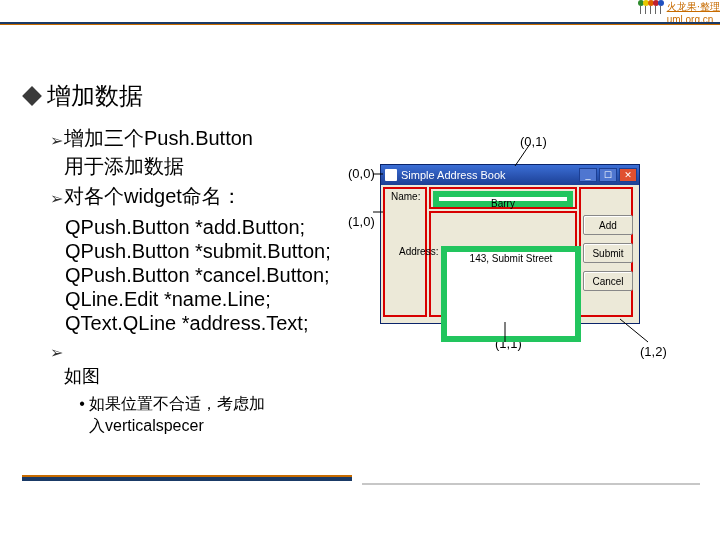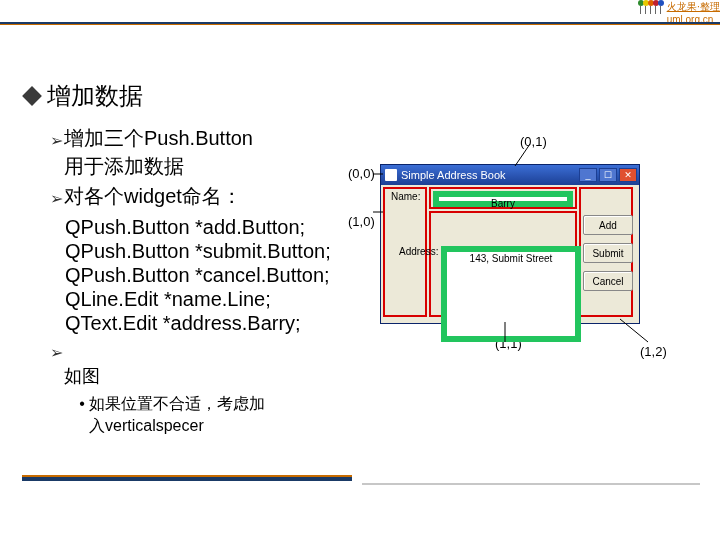--- a/index.html
+++ b/index.html
@@ -119,21 +119,21 @@
         </span>
       </div>
       <div class="sub">
         <span class="arrow">➢</span>
         <span class="sub-text">对各个widget命名：</span>
       </div>
       <div class="code">QPush.Button *add.Button;</div>
       <div class="code">QPush.Button *submit.Button;</div>
       <div class="code">QPush.Button *cancel.Button;</div>
       <div class="code">QLine.Edit *name.Line;</div>
-      <div class="code"> QText.Edit *address.Barry;</div>
+      <div class="code"> QText.QLine *address.Text;</div>
       <div class="sub2">
         <span class="arrow">➢</span>
         <span class="sub-text">
           <br>
           <span>如图</span>
         </span>
       </div>
       <div class="sub3">
         <span class="dot">•</span>
         <span class="sub-text">

